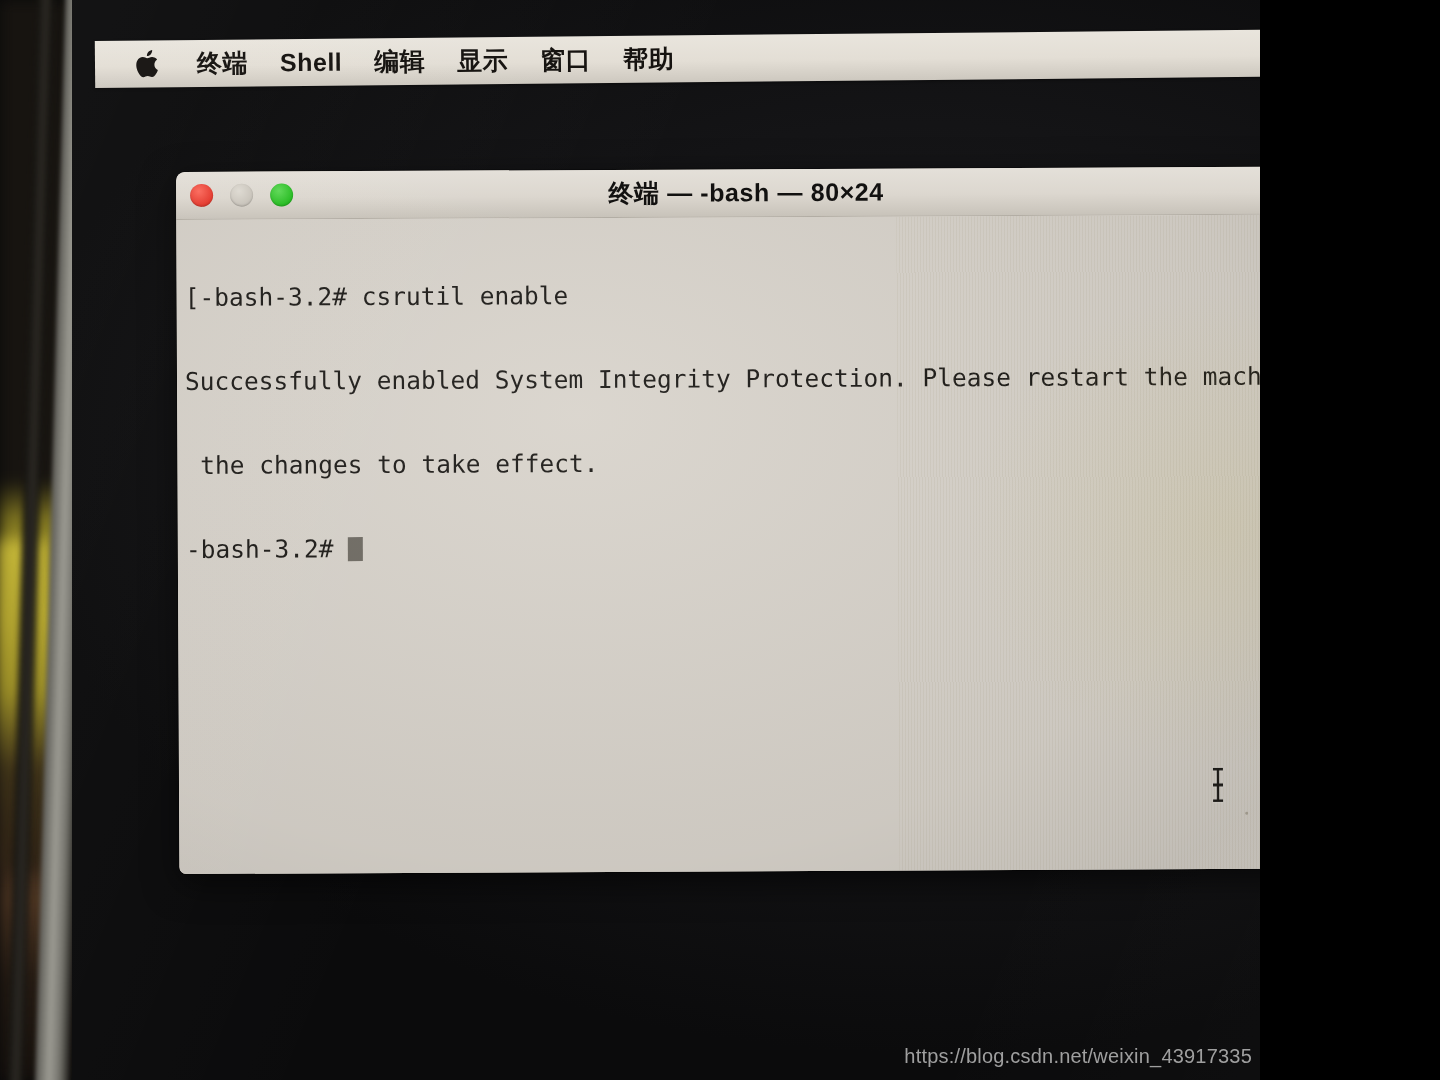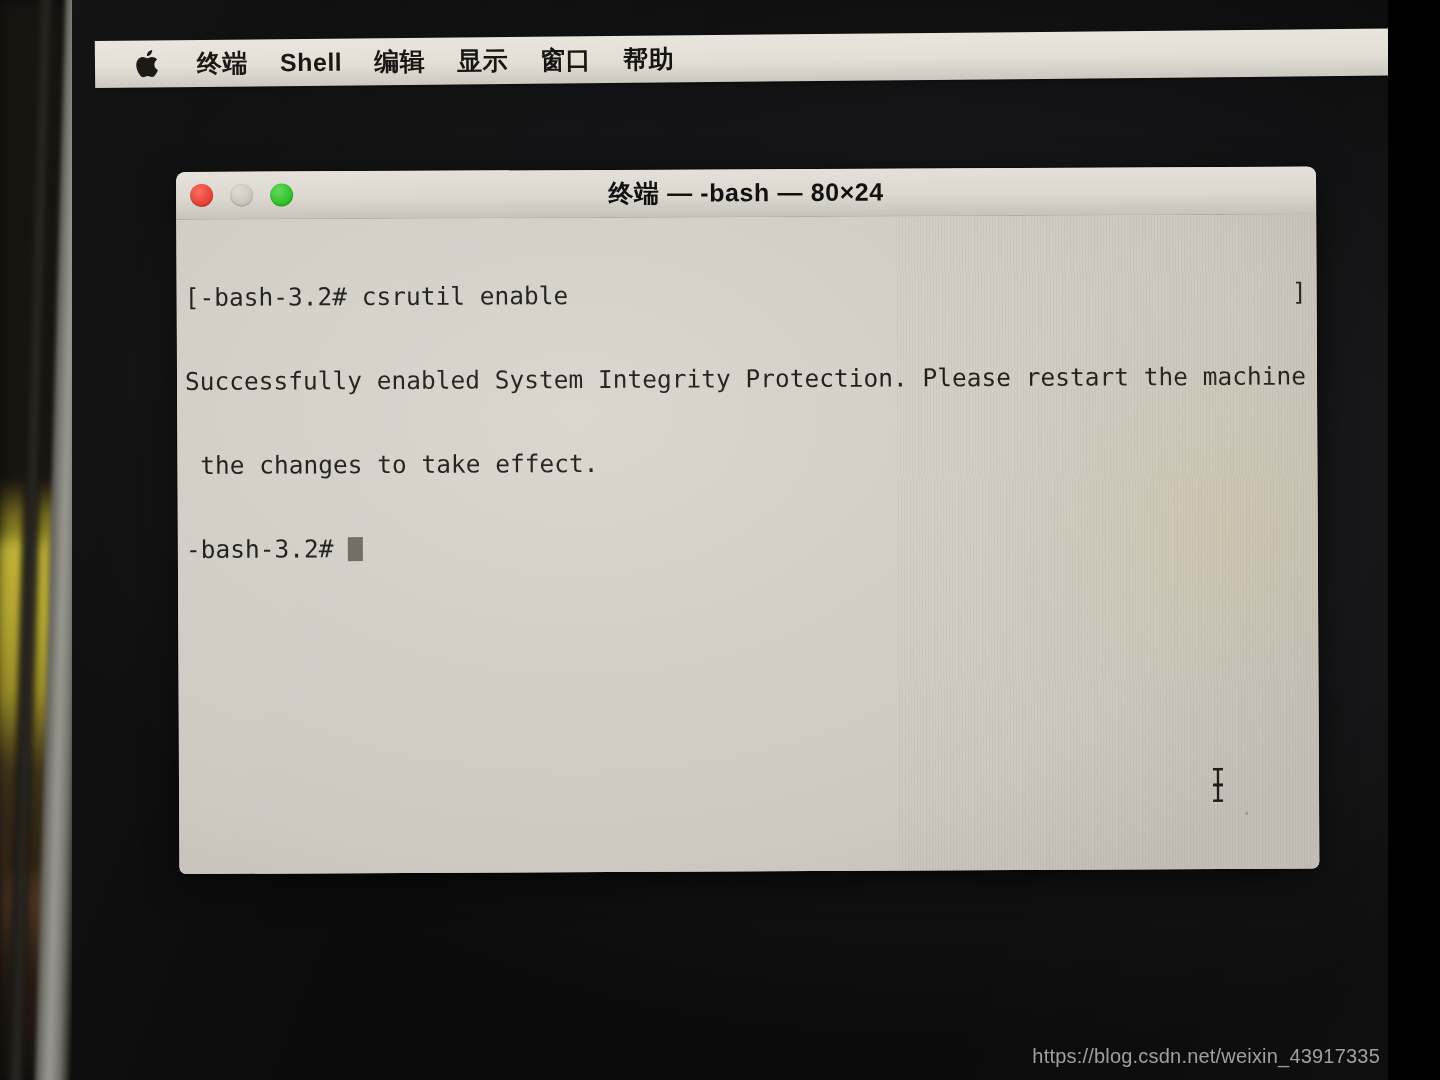--- a/index.html
+++ b/index.html
@@ -10,21 +10,21 @@
   body {
     width: 1440px;
     height: 1080px;
     overflow: hidden;
     font-family: "Liberation Sans", sans-serif;
   }
 
   
   #scene {
     position: relative;
-    width: 1388px;
+    width: 1260px;
     height: 1080px;
     background: #0a0a0a;
     overflow: hidden;
   }
 
   
   .bg-room {
     position: absolute;
     left: 0; top: 0;
     width: 70px; height: 1080px;

